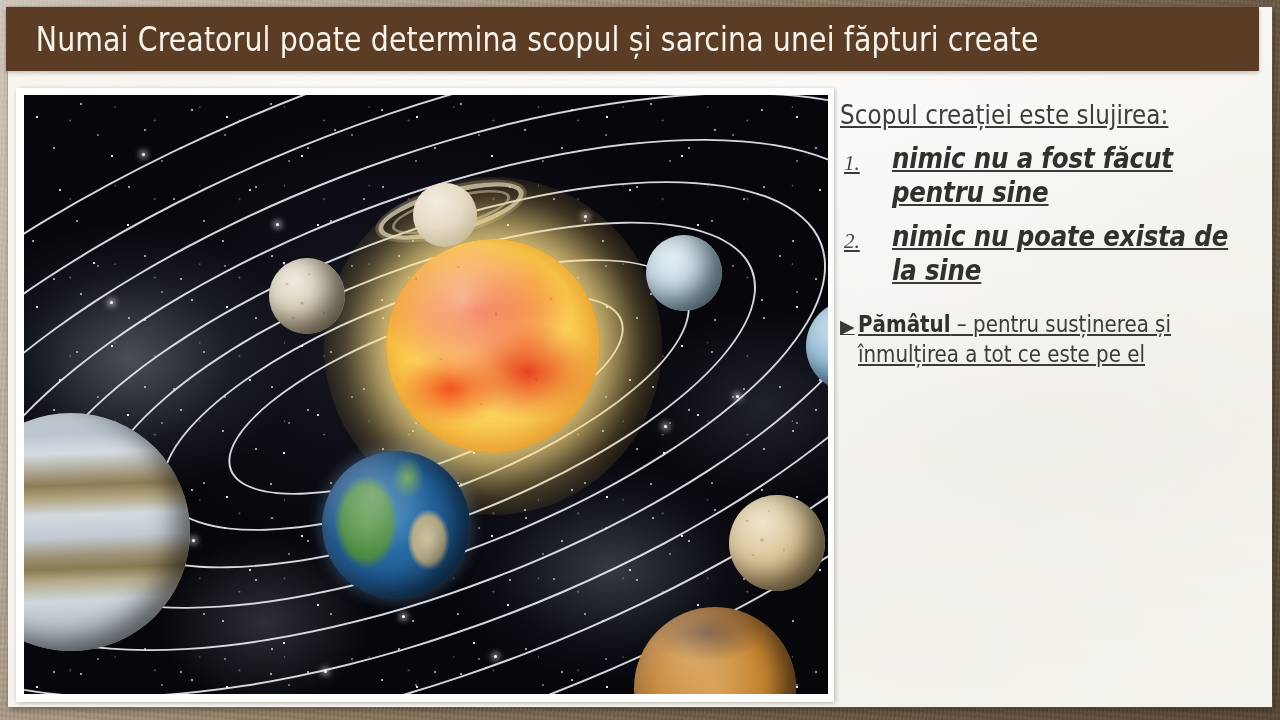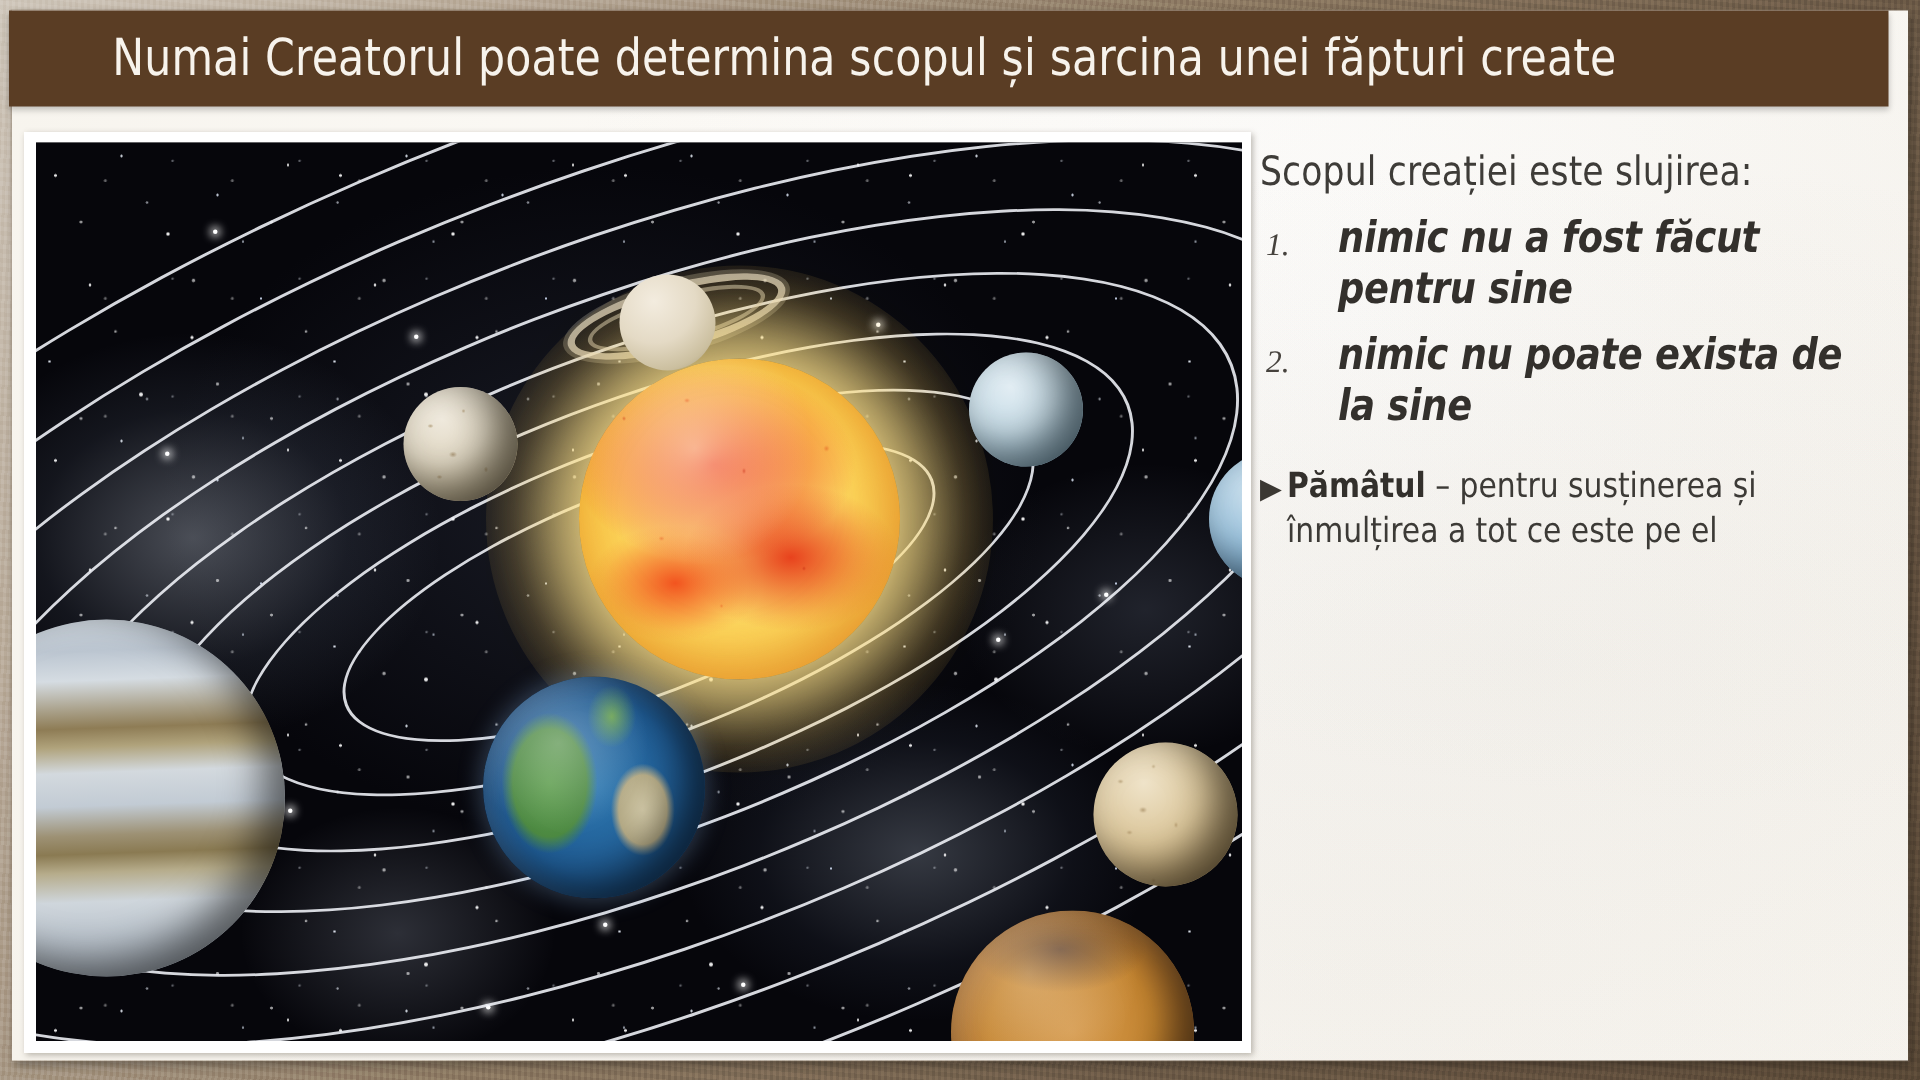--- a/index.html
+++ b/index.html
@@ -54,21 +54,20 @@
   
   #title-bar {
     position: absolute;
     left: 6px; top: 7px;
     width: 1253px; height: 64px;
     background: #5a3d24;
     display: flex;
     align-items: center;
     z-index: 6;
     box-shadow: 0 2px 4px rgba(0,0,0,.22);
-    padding-left: 39px;
   }
   #title-text {
     color: #f7f3ec;
     font-family: "DejaVu Sans Condensed", "Liberation Sans Narrow", "Liberation Sans", sans-serif;
     font-size: 34px;
     font-weight: 400;
     letter-spacing: .1px;
     padding-left: 32px;
     white-space: nowrap;
     transform: scaleX(.93);
@@ -288,20 +287,21 @@
     box-shadow:none;
   }
 
   
   #text-panel {
     position: absolute;
     left: 832px; top: 92px;
     width: 424px; height: 600px;
     z-index: 5;
     color: #3b3a37;
+    text-decoration: underline;
   }
   #lead-line {
     font-family: "DejaVu Sans Condensed", "Liberation Sans Narrow", "Liberation Sans", sans-serif;
     font-size: 27px;
     font-weight: 400;
     color: #3e3c38;
     letter-spacing: .1px;
     margin-bottom: 12px;
     transform: scaleX(.95);
     transform-origin: left center;

